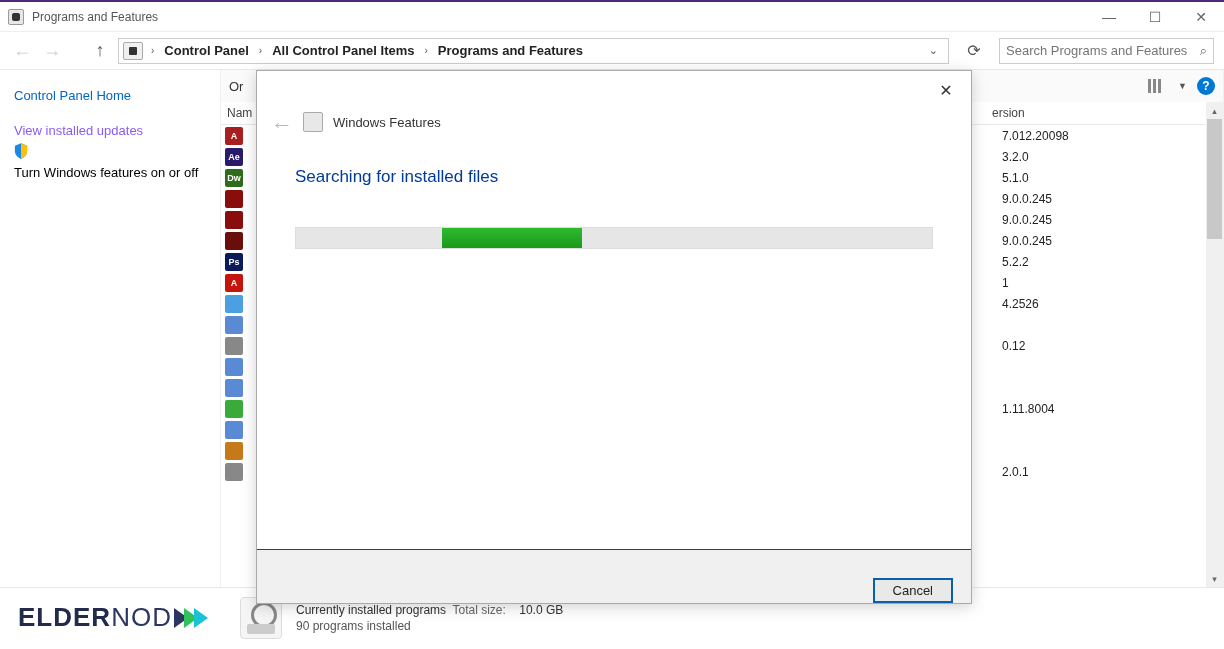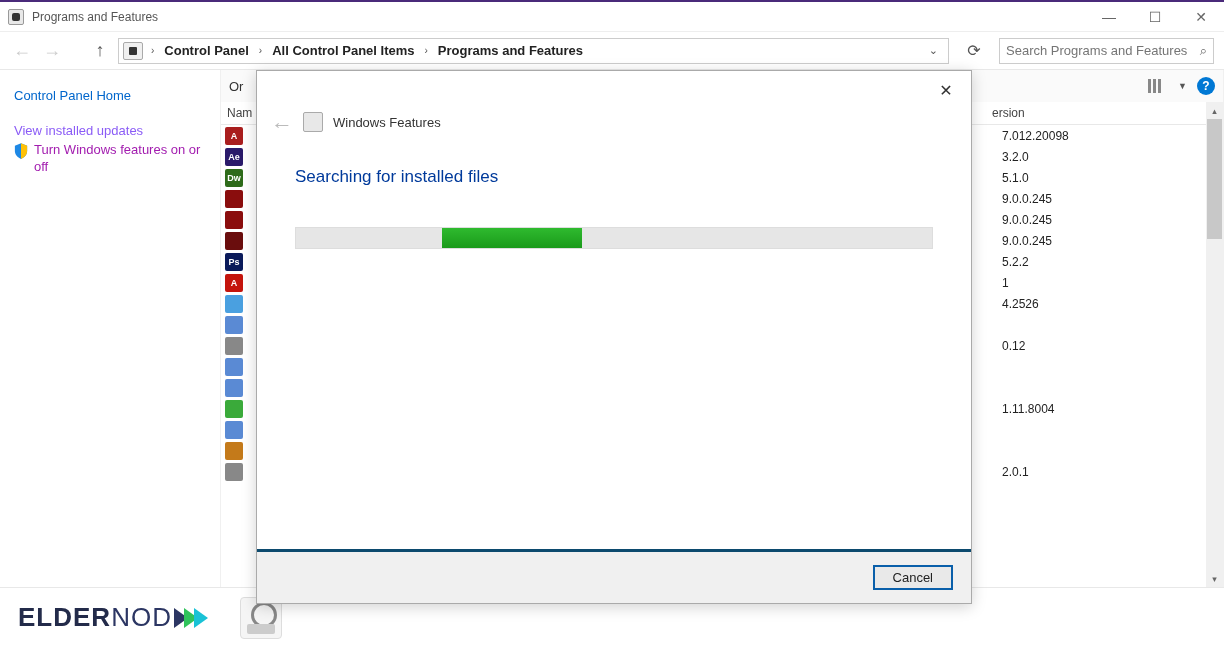--- a/index.html
+++ b/index.html
@@ -25,21 +25,21 @@
 .bc-end span { color: #555; font-size: 11px; }
 .refresh-btn { width: 30px; height: 26px; display: flex; align-items: center; justify-content: center; color: #555; margin-left: 4px; }
 .searchbox { width: 215px; height: 26px; border: 1px solid #ccc; display: flex; align-items: center; padding: 0 6px; margin-left: 4px; }
 .searchbox input { border: none; outline: none; flex: 1; font-size: 13px; color: #888; }
 .searchbox .search-icon { color: #666; font-size: 13px; }
 
 .content { display: flex; height: calc(100% - 70px - 60px); }
 .sidebar { width: 220px; padding: 18px 14px; }
 .sidebar .link-primary { color: #0066cc; font-size: 13px; margin-bottom: 20px; display: block; }
 .sidebar .link-sub { color: #8b5cf6; font-size: 13px; margin-bottom: 4px; display: block; }
-.sidebar .link-shield { display: flex; gap: 6px; color: #a21caf; font-size: 13px; line-height: 1.3; }
+.sidebar .link-shield { display: flex; gap: 6px; color: #000000; font-size: 13px; line-height: 1.3; flex-direction: column; }
 .shield-icon { width: 14px; height: 16px; flex-shrink: 0; margin-top: 1px; }
 
 .main { flex: 1; display: flex; flex-direction: column; background: #fff; position: relative; border-left: 1px solid #f0f0f0; border-right: 1px solid #f0f0f0; }
 .toolbar { height: 32px; display: flex; align-items: center; padding: 0 8px; background: #fafafa; justify-content: space-between; }
 .toolbar-left { font-size: 13px; color: #333; }
 .toolbar-right { display: flex; align-items: center; gap: 10px; }
 .view-icon { width: 20px; height: 16px; display: flex; gap: 2px; align-items: center; }
 .view-icon span { width: 3px; height: 14px; background: #888; }
 .help-icon { width: 18px; height: 18px; border-radius: 50%; background: #0078d4; color: #fff; font-size: 12px; display: flex; align-items: center; justify-content: center; font-weight: bold; }
 .dropdown-caret { font-size: 9px; color: #555; }
@@ -81,21 +81,21 @@
 .modal-header { height: 38px; display: flex; align-items: center; justify-content: flex-end; padding: 0 10px; }
 .modal-close { width: 30px; height: 30px; display: flex; align-items: center; justify-content: center; font-size: 16px; color: #333; }
 .modal-title-row { display: flex; align-items: center; gap: 10px; padding: 0 18px 12px 14px; }
 .modal-back { color: #bbb; font-size: 22px; }
 .modal-winicon { width: 20px; height: 20px; background: #e8e8e8; border: 1px solid #aaa; border-radius: 2px; }
 .modal-title { font-size: 13px; color: #333; }
 .modal-body { flex: 1; padding: 20px 38px; }
 .modal-heading { color: #003a9b; font-size: 17px; font-weight: 400; margin-bottom: 40px; }
 .progress-bar { height: 22px; background: #e6e6e6; position: relative; border: 1px solid #ddd; }
 .progress-fill { position: absolute; left: 23%; width: 22%; top: 0; bottom: 0; background: linear-gradient(#2fba2f,#1a9a1a); }
-.modal-footer { height: 54px; background: #f0f0f0; border-top: 3px solid #0c4a6e; display: flex; align-items: center; justify-content: flex-end; padding: 0 18px; }
+.modal-footer { height: 54px; background: #f0f0f0; border-top: 1px solid #0c4a6e; display: flex; align-items: flex-end; justify-content: flex-end; padding: 0 18px; }
 .cancel-btn { padding: 3px 18px; border: 2px solid #0a5faa; background: #e9e9e9; font-size: 13px; color: #222; }
 </style>
 </head>
 <body>
 
 <div class="titlebar">
   <div class="app-icon"></div>
   <div class="title">Programs and Features</div>
   <div class="win-controls">
     <div class="win-btn">—</div>
@@ -261,20 +261,28 @@
 <div class="statusbar">
   <div class="logo">
     <span class="logo-text"><span>ELDER</span><span class="thin">NOD</span></span>
     <div class="logo-tri">
       <div class="tri tri1"></div>
         <div class="tri tri2"></div>
         <div class="tri tri3"></div>
     </div>
   </div>
   <div class="status-icon"></div>
+  <div class="status-text">
+    <div class="status-line1">
+      <b>Currently installed programs</b>&nbsp;
+      <span class="status-label">Total size:</span>&nbsp;&nbsp;&nbsp;
+      <span>10.0 GB</span>
+    </div>
+    <div class="status-line2">90 programs installed</div>
+  </div>
 </div>
 
 <div class="modal">
   <div class="modal-header">
     <div class="modal-close">✕</div>
   </div>
   <div class="modal-title-row">
     <div class="modal-back">←</div>
     <div class="modal-winicon"></div>
     <div class="modal-title">Windows Features</div>

